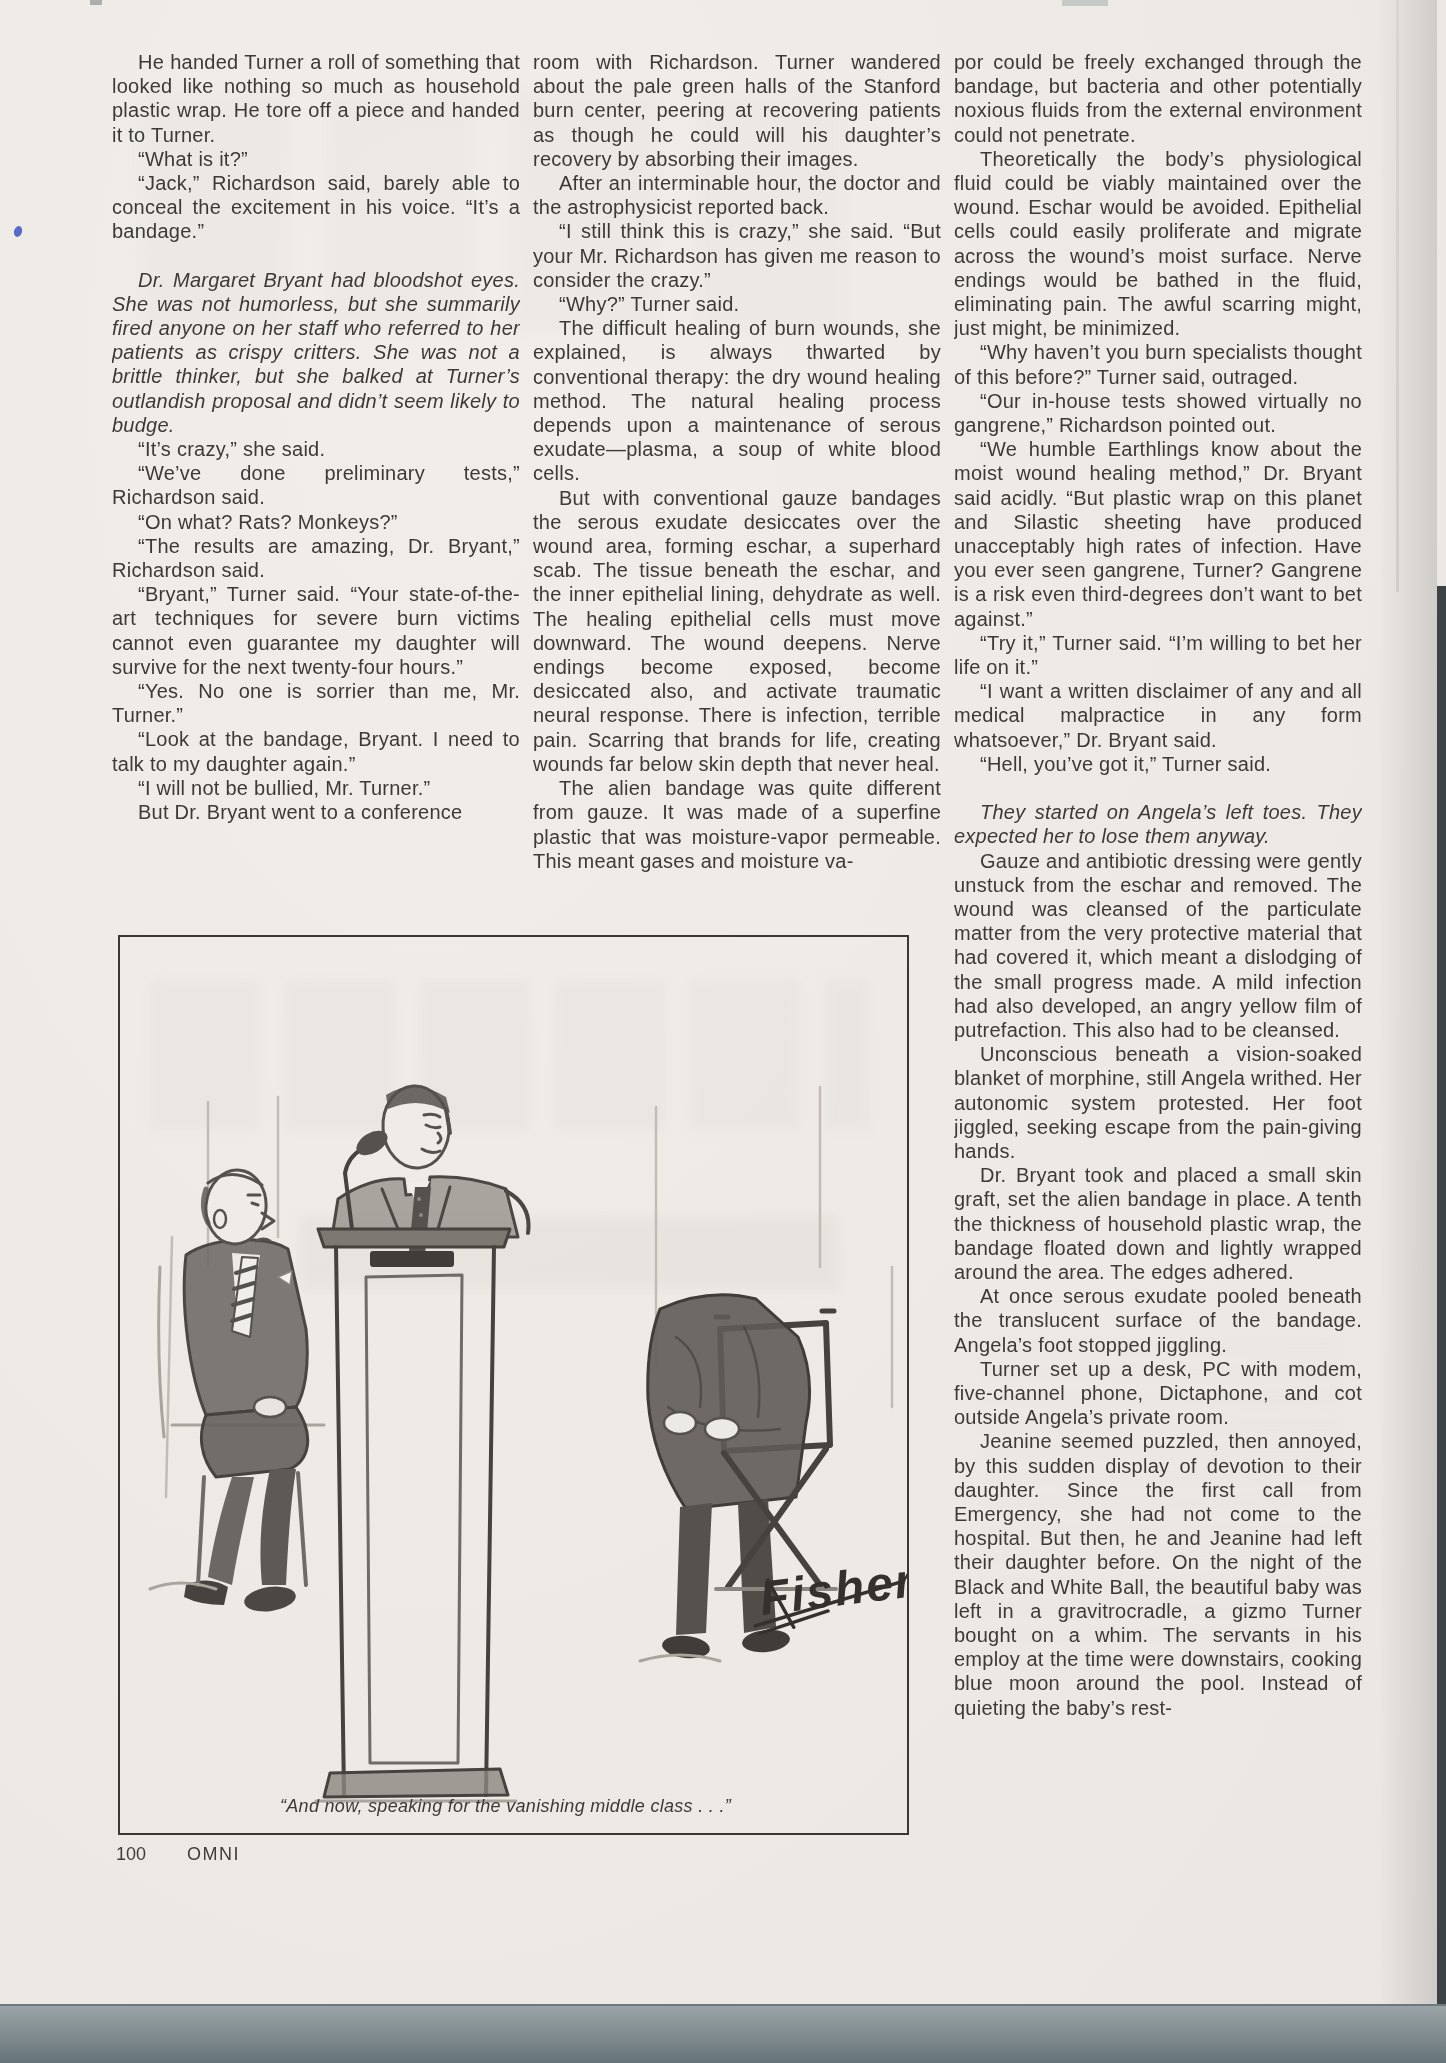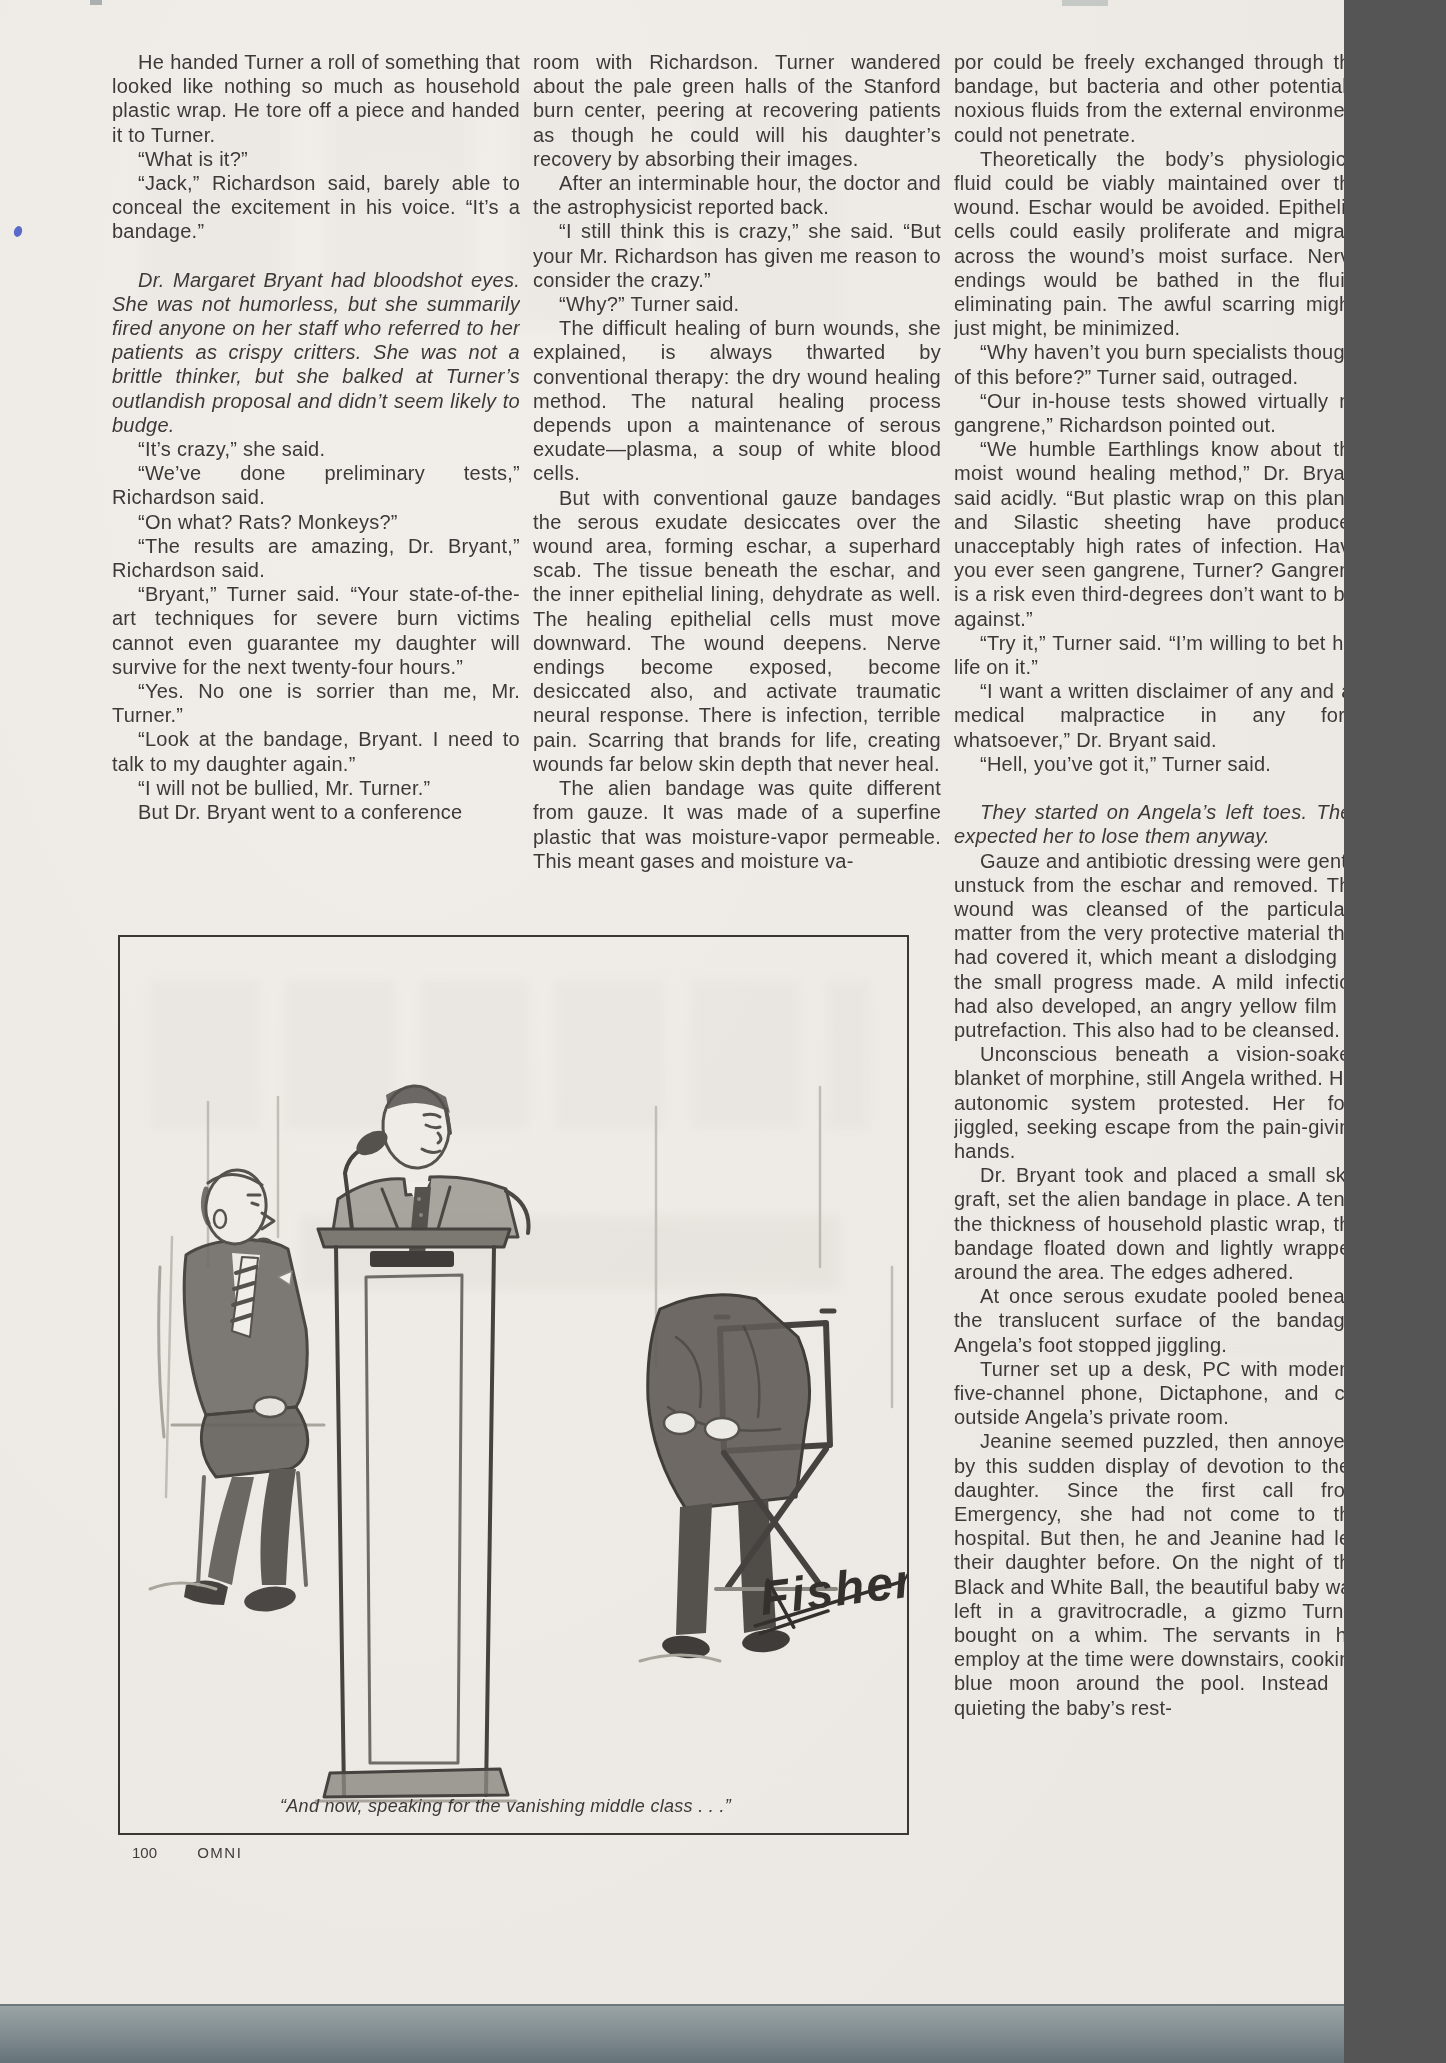--- a/index.html
+++ b/index.html
@@ -1,17 +1,17 @@
 <!DOCTYPE html>
 <html><head>
 <meta charset="utf-8">
 <style>
   html,body{margin:0;padding:0;background:#555;}
   .page{
-    position:relative;width:1344px;height:2063px;overflow:hidden;
+    position:relative;width:1446px;height:2063px;overflow:hidden;
     background:radial-gradient(ellipse at 30% 18%, #f1eeea 0%, #edeae5 55%, #eae6e1 100%);
     font-family:"Liberation Sans", sans-serif;color:#3b3a38;
   }
   
   .col{position:absolute;top:50px;width:408px;text-align:justify;
        font-size:20px;line-height:24.2px;letter-spacing:.25px;overflow:hidden;}
   #col1{left:112px;height:884px;}
   #col2{left:533px;height:884px;}
   #col3{left:954px;height:1792px;}
   .col p{margin:0;}
@@ -31,21 +31,21 @@
           background:linear-gradient(#dad6d1,#c7c3be);opacity:.55;}
   .edge-right{position:absolute;left:1437px;top:586px;width:9px;height:1419px;background:#3c4345;}
   .edge-bottom{position:absolute;left:0;top:2004px;width:1446px;height:59px;
                background:linear-gradient(#9aa4a6, #7e8a8e 55%, #657277);
                border-top:2px solid #6d797d;box-sizing:border-box;}
   .blue-speck{position:absolute;left:14px;top:226px;width:8px;height:11px;
               background:#3d55c4;border-radius:50%;transform:rotate(18deg);opacity:.85;}
   .mark-top-left{position:absolute;left:90px;top:0;width:12px;height:5px;background:#9aa0a0;opacity:.8;}
   .mark-top-right{position:absolute;left:1062px;top:0;width:46px;height:6px;background:#b4bab9;opacity:.7;}
   
-  .footer{position:absolute;left:132px;top:1844px;font-size:15px;color:#3f3e3c;}
+  .footer{position:absolute;left:116px;top:1844px;font-size:18px;color:#3f3e3c;}
   .footer .mag{margin-left:36px;letter-spacing:1.5px;}
 </style>
 </head>
 <body>
 
 <div class="page">
 
   <div class="ghost" style="left:140px;top:90px;width:740px;height:240px;opacity:.35;
               background:repeating-linear-gradient(90deg,#e7e4df 0 150px,transparent 150px 185px);"></div>
   <div class="ghost" style="left:150px;top:980px;width:720px;height:150px;opacity:.45;

